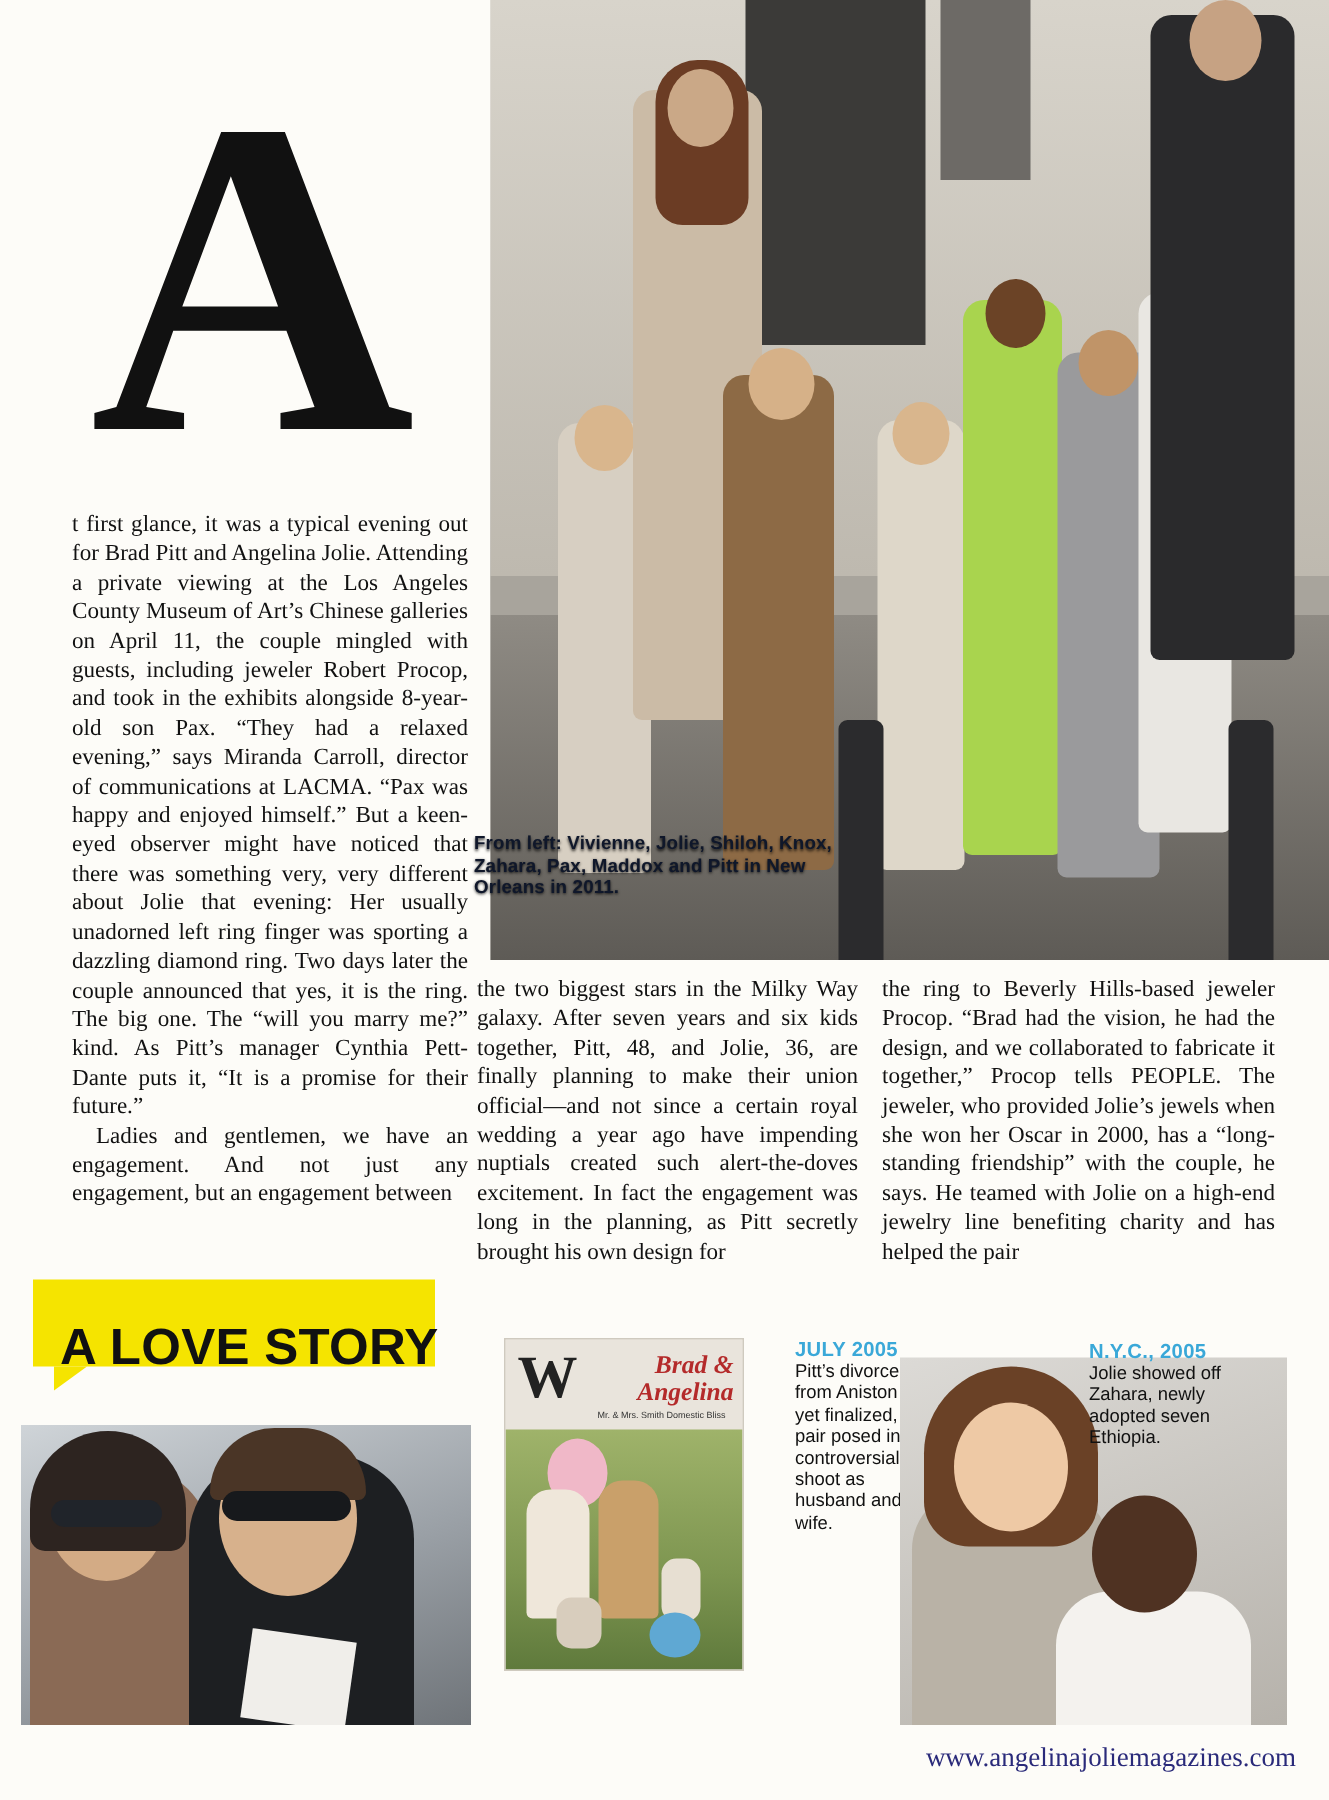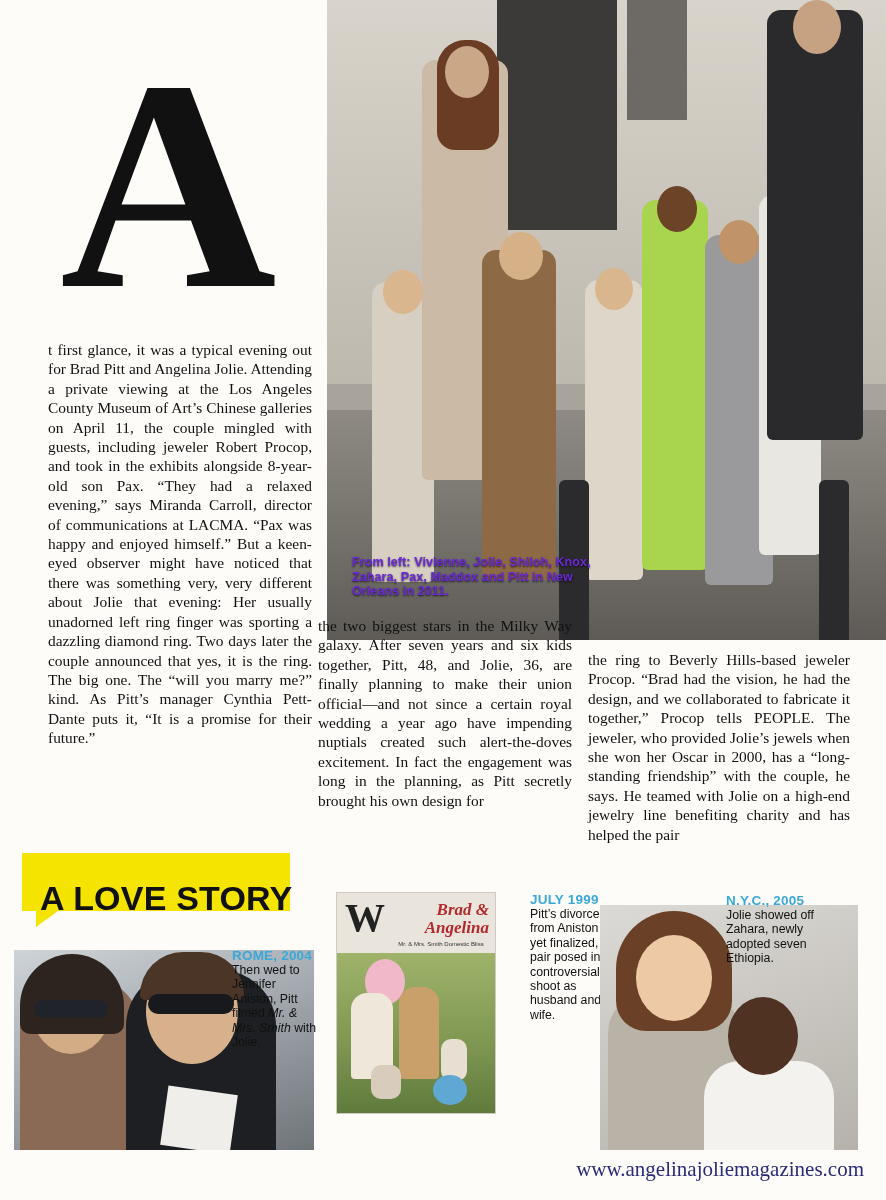--- a/index.html
+++ b/index.html
@@ -56,22 +56,22 @@
   .f-zahara-head{left:330px;top:186px;width:40px;height:46px;background:#6b4326;border-radius:50%;}
   .f-pax{left:378px;top:235px;width:68px;height:350px;background:#9a9a9c;}
   .f-pax-head{left:392px;top:220px;width:40px;height:44px;background:#c09468;border-radius:50%;}
   .f-maddox{left:432px;top:195px;width:62px;height:360px;background:#e9e7e2;}
   .f-maddox-head{left:444px;top:178px;width:40px;height:44px;background:#bb8f62;border-radius:50%;}
   .post{position:absolute;bottom:0;width:30px;height:160px;background:#2b2b2d;border-radius:6px 6px 0 0;}
   .post1{left:232px;}
   .post2{left:492px;}
 
   .caption{
-    position:absolute;left:352px;top:555px;width:250px;
-    color:#6d28d9;font-family:"Liberation Sans", sans-serif;
+    position:absolute;left:316px;top:555px;width:250px;
+    color:#0f172a;font-family:"Liberation Sans", sans-serif;
     font-weight:bold;font-size:12.5px;line-height:14.5px;
     letter-spacing:.1px;
     text-shadow:0 1px 2px rgba(0,0,0,.8);
   }
 
   
   .dropcap{
     position:absolute;left:60px;top:60px;
     font-family:"Liberation Serif", serif;
     font-size:300px;line-height:250px;font-weight:bold;
@@ -82,21 +82,21 @@
   .col{
     position:absolute;
     font-size:15.4px;line-height:19.4px;
     text-align:justify;
     hyphens:auto;
     -webkit-hyphens:auto;
   }
   .col p{margin:0;}
   .col p + p{text-indent:16px;}
   .col1{left:48px;top:340px;width:264px;}
-  .col2{left:318px;top:616px;width:254px;}
+  .col2{left:318px;top:650px;width:254px;}
   .col3{left:588px;top:650px;width:262px;}
   em{font-style:italic;}
 
   
   .band{
     position:absolute;left:0;top:845px;width:886px;height:355px;
     background:#fdfcf8;
   }
   .ls-badge{
     position:absolute;left:22px;top:853px;width:268px;height:58px;
@@ -171,21 +171,21 @@
   .nyc-j-hair{position:absolute;left:16px;top:6px;width:116px;height:120px;background:#6a4126;border-radius:58px 58px 30px 30px;}
   .nyc-j-face{position:absolute;left:36px;top:30px;width:76px;height:86px;background:#eec9a5;border-radius:50%;}
   .nyc-z-head{position:absolute;left:128px;top:92px;width:70px;height:78px;background:#4f3222;border-radius:50%;}
   .nyc-z-body{position:absolute;left:104px;top:156px;width:130px;height:92px;background:#f4f2ee;border-radius:36px 36px 0 0;}
 
   .nyc-txt{position:absolute;left:726px;top:893px;width:112px;}
 
   .url{
     position:absolute;right:22px;bottom:18px;
     font-family:"Liberation Serif", serif;
-    font-size:21px;color:#2a2a7a;
+    font-size:18px;color:#2a2a7a;
   }
 </style>
 </head>
 <body>
 
 <div class="page">
 
   <div class="hero-photo">
     <div class="wall"></div>
     <div class="door"></div>
@@ -214,20 +214,21 @@
     <div class="post post1"></div>
     <div class="post post2"></div>
   </div>
 
   <div class="caption">From left: Vivienne, Jolie, Shiloh, Knox, Zahara, Pax, Maddox and Pitt in New Orleans in 2011.</div>
 
   <div class="dropcap">A</div>
 
   <div class="col col1">
     <p>t first glance, it was a typical evening out for Brad Pitt and Angelina Jolie. Attending a private viewing at the Los Angeles County Museum of Art’s Chinese galleries on April 11, the couple mingled with guests, including jeweler Robert Procop, and took in the exhibits alongside 8-year-old son Pax. “They had a relaxed evening,” says Miranda Carroll, director of communications at LACMA. “Pax was happy and enjoyed himself.” But a keen-eyed observer might have noticed that there was something very, very different about Jolie that evening: Her usually unadorned left ring finger was sporting a dazzling diamond ring. Two days later the couple announced that yes, it is the ring. The big one. The “will you marry me?” kind. As Pitt’s manager Cynthia Pett-Dante puts it, “It is a promise for their future.”</p>
+    <p>Ladies and gentlemen, we have an engagement. And not just any engagement, but an engagement between</p>
   </div>
 
   <div class="col col2">
     <p>the two biggest stars in the Milky Way galaxy. After seven years and six kids together, Pitt, 48, and Jolie, 36, are finally planning to make their union official—and not since a certain royal wedding a year ago have impending nuptials created such alert-the-doves excitement. In fact the engagement was long in the planning, as Pitt secretly brought his own design for</p>
   </div>
 
   <div class="col col3">
     <p>the ring to Beverly Hills-based jeweler Procop. “Brad had the vision, he had the design, and we collaborated to fabricate it together,” Procop tells PEOPLE. The jeweler, who provided Jolie’s jewels when she won her Oscar in 2000, has a “long-standing friendship” with the couple, he says. He teamed with Jolie on a high-end jewelry line benefiting charity and has helped the pair</p>
   </div>
 
@@ -238,42 +239,38 @@
   <div class="photo-rome">
     <div class="rome-a"></div>
     <div class="rome-a-head"></div>
     <div class="rome-a-hair"></div>
     <div class="rome-a-glass"></div>
     <div class="rome-b"></div>
     <div class="rome-b-head"></div>
     <div class="rome-b-hair"></div>
     <div class="rome-b-glass"></div>
     <div class="rome-collar"></div>
-  </div>
-  <div class="rome-txt">
-    <div class="tl-head">ROME, 2004</div>
-    <div class="tl-body"><span>Then wed to Jennifer Aniston, Pitt filmed </span><em>Mr. &amp; Mrs. Smith</em><span> with Jolie.</span></div>
   </div>
 
   <div class="photo-mag">
     <div class="mag-top"></div>
     <div class="mag-w">W</div>
     <div class="mag-title">Brad &amp; Angelina</div>
     <div class="mag-sub">Mr. &amp; Mrs. Smith Domestic Bliss</div>
     <div class="mag-photo">
       <div class="mag-balloon"></div>
       <div class="mag-f1"></div>
       <div class="mag-f2"></div>
       <div class="mag-kid1"></div>
       <div class="mag-kid2"></div>
       <div class="mag-ball"></div>
     </div>
   </div>
   <div class="july-txt">
-    <div class="tl-head">JULY 1999</div>
+    <div class="tl-head">JULY 2005</div>
     <div class="tl-body">Pitt’s divorce from Aniston not yet finalized, the pair posed in a controversial shoot as husband and wife.</div>
   </div>
 
   <div class="photo-nyc">
     <div class="nyc-j"></div>
     <div class="nyc-j-hair"></div>
     <div class="nyc-j-face"></div>
     <div class="nyc-z-body"></div>
     <div class="nyc-z-head"></div>
   </div>

